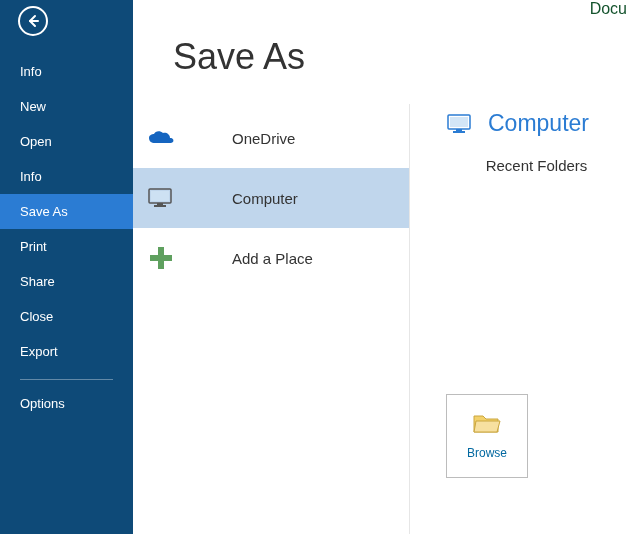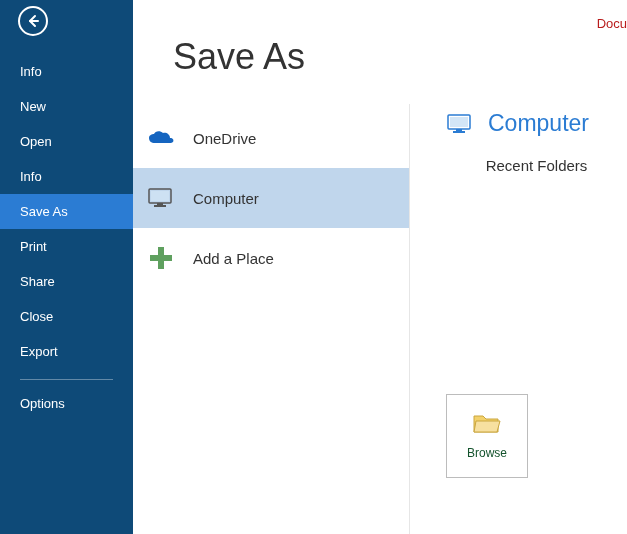--- a/index.html
+++ b/index.html
@@ -10,39 +10,39 @@
     .sidebar { width: 133px; background: #0e4a78; color: #fff; display: flex; flex-direction: column; padding-top: 6px; }
     .back-btn { width: 30px; height: 30px; border: 2px solid #fff; border-radius: 50%; margin: 0 0 18px 18px; display: flex; align-items: center; justify-content: center; cursor: pointer; }
     .back-btn svg { display: block; }
     .nav { display: flex; flex-direction: column; }
     .nav-item { padding: 10px 0 10px 20px; font-size: 13px; color: #fff; cursor: pointer; }
     .nav-item.active { background: #2b7cd3; }
     .nav-div { border-top: 1px solid rgba(255,255,255,0.35); margin: 10px 20px 6px 20px; }
     
     
     .main { flex: 1; display: flex; flex-direction: column; position: relative; }
-    .doc-label { position: absolute; top: 16px; right: 0; font-size: 13px; color: #b91c1c; padding: 0 0 0 4px; }
+    .doc-label { position: absolute; top: 0; right: 0; font-size: 16px; color: #14532d; padding: 0 0 0 4px; }
     .page-title { font-size: 36px; font-weight: 300; color: #333; margin: 36px 0 26px 40px; }
     
     .columns { display: flex; flex: 1; }
     .places { width: 277px; border-right: 1px solid #e6e6e6; padding-top: 4px; }
-    .place-item { display: flex; align-items: center; height: 60px; padding-left: 14px; cursor: pointer; }
+    .place-item { display: flex; align-items: center; height: 60px; padding-left: 14px; cursor: pointer; gap: 39px; }
     .place-item.selected { background: #c0d6ec; }
     .place-icon { width: 28px; height: 28px; display: flex; align-items: center; justify-content: center; margin-right: 18px; }
     .place-label { font-size: 15px; color: #333; }
     
     .right { flex: 1; padding: 6px 0 0 36px; position: relative; }
     .rt-head { display: flex; align-items: center; }
     .rt-icon { width: 28px; height: 22px; margin-right: 14px; }
     .rt-title { font-size: 23px; font-weight: 300; color: #2b7cd3; }
     .recent { font-size: 15px; color: #333; margin-top: 20px; text-align: center; }
     
     .browse-btn { position: absolute; left: 0; bottom: 14px; margin-left: 0; width: 82px; height: 84px; border: 1px solid #bcbcbc; background: #fff; display: flex; flex-direction: column; align-items: center; justify-content: center; cursor: pointer; }
     .browse-btn .folder { width: 30px; height: 22px; margin-bottom: 12px; }
-    .browse-btn span { font-size: 12px; color: #14532d; }
+    .browse-btn span { font-size: 12px; color: #0369a1; }
     
     
     .right { padding-bottom: 14px; }
     .browse-wrap { margin-top: 220px; }
     
     
     .browse-btn { position: static; margin-left: 0; }
   </style>
 </head>
 <body>

